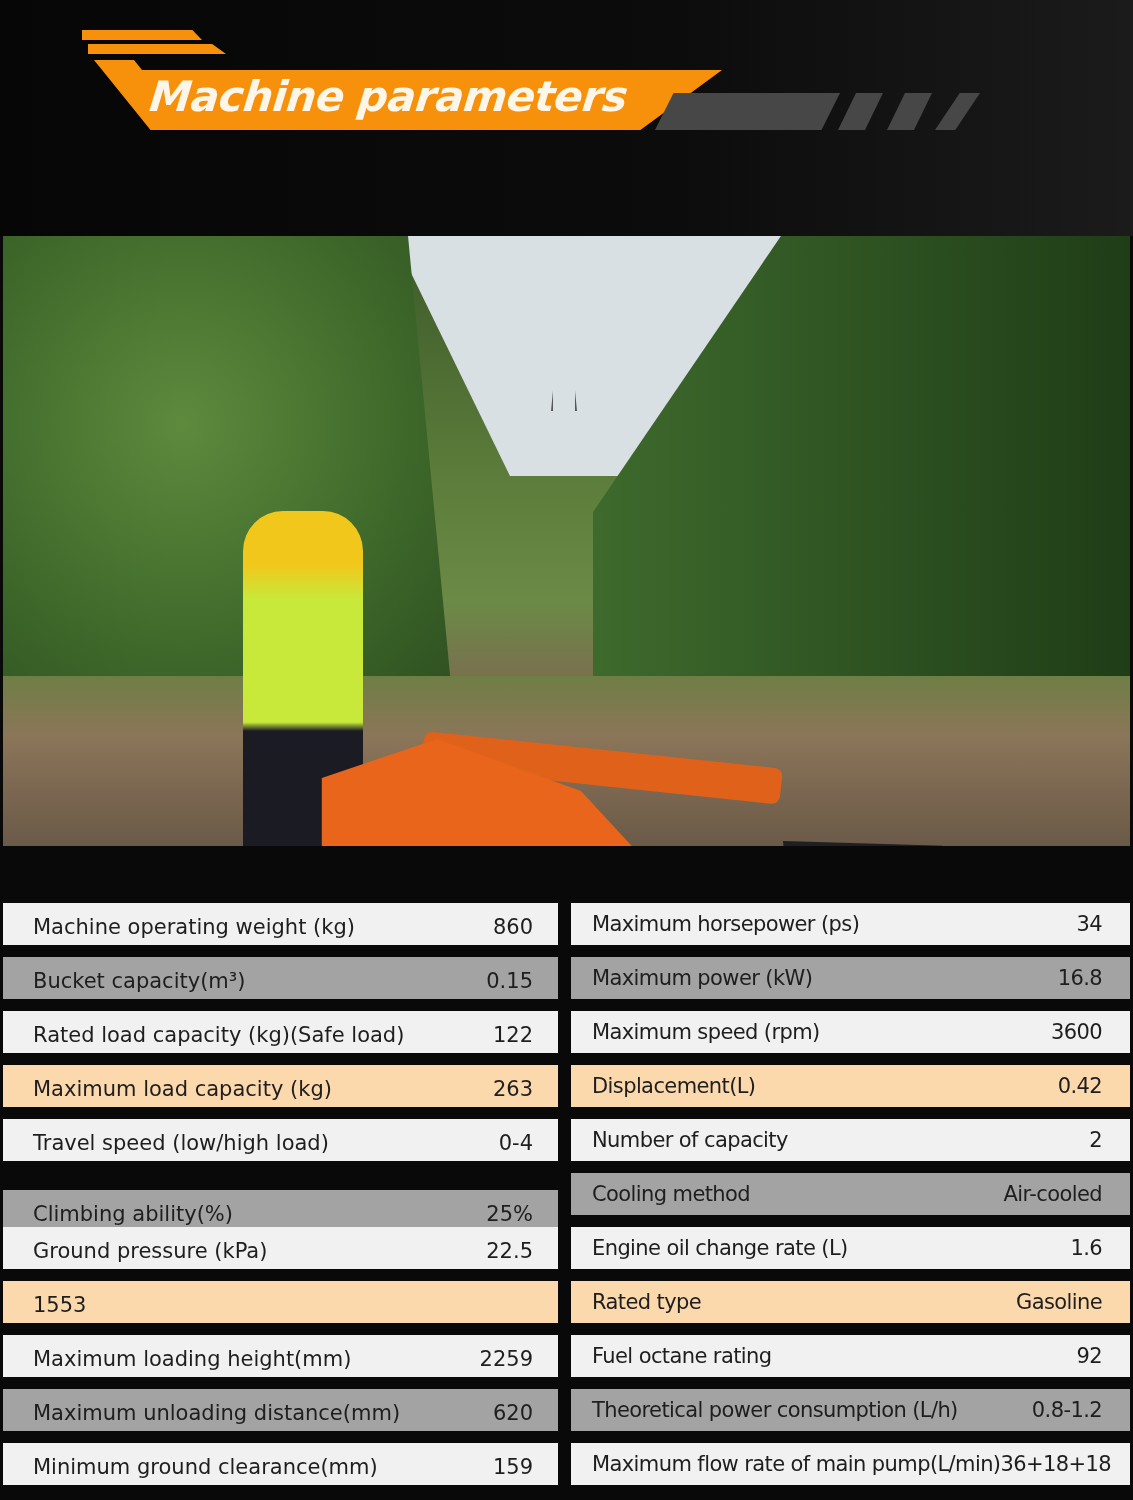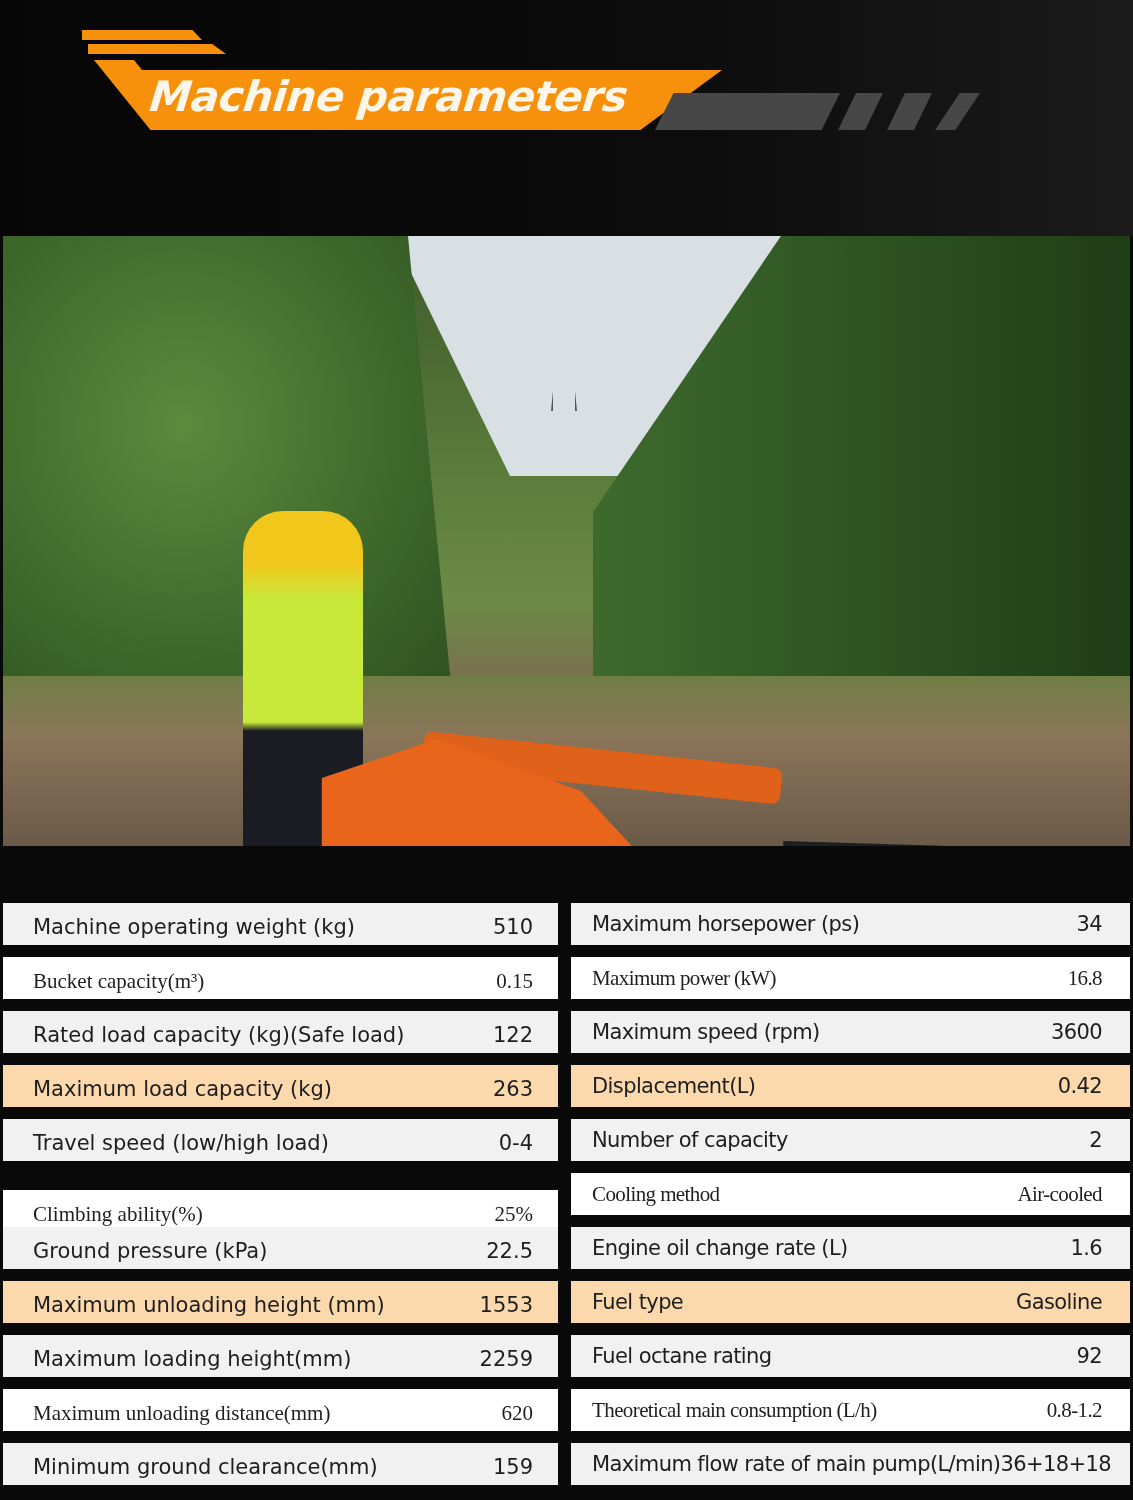--- a/index.html
+++ b/index.html
@@ -18,21 +18,21 @@
   .photo .bucket{position:absolute;left:780px;top:605px;width:160px;height:95px;background:#1f1f21;clip-path:polygon(0 0,100% 5%,45% 100%,5% 90%);}
   .photo .worker{position:absolute;left:240px;top:275px;width:120px;height:440px;background:linear-gradient(180deg,#f2c71b 0%,#f2c71b 12%,#c8e83a 20%,#c8e83a 48%,#1b1b24 50%,#1b1b24 100%);border-radius:40px 40px 6px 6px;}
   .photo .tower{position:absolute;left:548px;top:95px;width:22px;height:80px;border-left:2px solid #555;border-right:2px solid #555;clip-path:polygon(30% 0,70% 0,100% 100%,0 100%);}
   .spec-table{position:absolute;left:0;top:903px;width:1133px;}
   .row{position:absolute;height:42px;display:flex;align-items:center;justify-content:space-between;box-sizing:border-box;color:#1e1e1e;font-size:21px;}
   .row .label{white-space:nowrap;}
   .row .value{white-space:nowrap;}
   .left{left:3px;width:555px;padding:6px 25px 0 30px;}
   .right{left:571px;width:559px;padding:0 28px 0 21px;letter-spacing:-0.6px;}
   .c-white{background:#f1f1f1;}
-  .c-grey{background:#ffffff;font-family:Liberation Serif, serif;}
+  .c-grey{background:#a3a3a3;}
   .c-peach{background:#fcd8ad;}
 </style>
 </head>
 <body>
 
 <div class="header">
   <div class="stripe" style="left:82px;top:30px;width:120px;height:10px;clip-path:polygon(0 0,92% 0,100% 100%,0 100%);"></div>
   <div class="stripe" style="left:88px;top:44px;width:138px;height:10px;clip-path:polygon(0 0,90% 0,100% 100%,0 100%);"></div>
   <div class="stripe" style="left:94px;top:60px;width:628px;height:70px;clip-path:polygon(0 0,40px 0,48px 10px,100% 10px,87% 100%,9% 100%);"></div>
   <div style="position:absolute;left:655px;top:93px;width:185px;height:37px;background:#474747;clip-path:polygon(10% 0,100% 0,90% 100%,0 100%);"></div>
@@ -52,21 +52,21 @@
   <div class="arm"></div>
   <div class="machine"></div>
 
   <div class="bucket"></div>
 </div>
 
 <div class="spec-table">
 
   <div class="row left c-white" style="top:0px">
       <span class="label">Machine operating weight (kg)</span>
-      <span class="value">510</span>
+      <span class="value">860</span>
     </div>
   <div class="row left c-grey" style="top:54px">
       <span class="label">Bucket capacity(m³)</span>
       <span class="value">0.15</span>
     </div>
   <div class="row left c-white" style="top:108px">
       <span class="label">Rated load capacity (kg)(Safe load)</span>
       <span class="value">122</span>
     </div>
   <div class="row left c-peach" style="top:162px">
@@ -79,21 +79,20 @@
     </div>
   <div class="row left c-grey" style="top:287px">
       <span class="label">Climbing ability(%)</span>
       <span class="value">25%</span>
     </div>
   <div class="row left c-white" style="top:324px">
       <span class="label">Ground pressure (kPa)</span>
       <span class="value">22.5</span>
     </div>
   <div class="row left c-peach" style="top:378px">
-      <span class="label">Maximum unloading height (mm)</span>
       <span class="value">1553</span>
     </div>
   <div class="row left c-white" style="top:432px">
       <span class="label">Maximum loading height(mm)</span>
       <span class="value">2259</span>
     </div>
   <div class="row left c-grey" style="top:486px">
       <span class="label">Maximum unloading distance(mm)</span>
       <span class="value">620</span>
     </div>
@@ -124,28 +123,28 @@
     </div>
   <div class="row right c-grey" style="top:270px">
       <span class="label">Cooling method</span>
       <span class="value">Air-cooled</span>
     </div>
   <div class="row right c-white" style="top:324px">
       <span class="label">Engine oil change rate (L)</span>
       <span class="value">1.6</span>
     </div>
   <div class="row right c-peach" style="top:378px">
-      <span class="label">Fuel type</span>
+      <span class="label">Rated type</span>
       <span class="value">Gasoline</span>
     </div>
   <div class="row right c-white" style="top:432px">
       <span class="label">Fuel octane rating</span>
       <span class="value">92</span>
     </div>
   <div class="row right c-grey" style="top:486px">
-      <span class="label">Theoretical main consumption (L/h)</span>
+      <span class="label">Theoretical power consumption (L/h)</span>
       <span class="value">0.8-1.2</span>
     </div>
   <div class="row right c-white" style="top:540px">
       <span class="label">Maximum flow rate of main pump(L/min)</span>
       <span class="value">36+18+18</span>
     </div>
 </div>
 
 </body></html>

